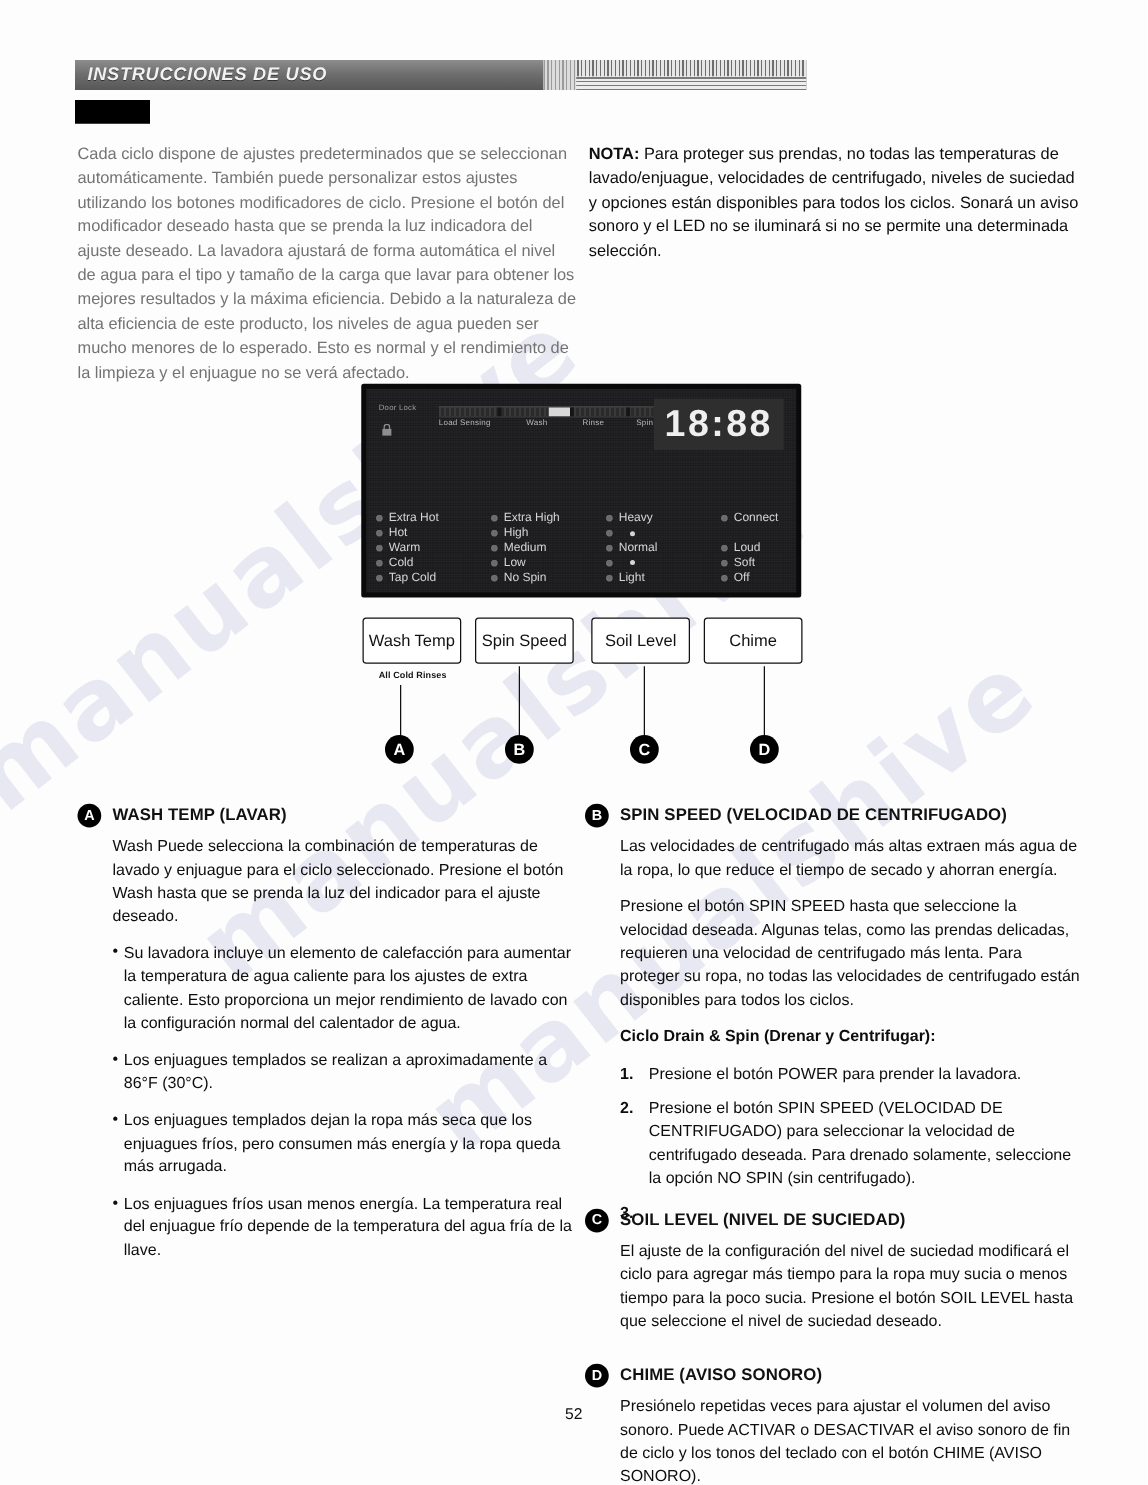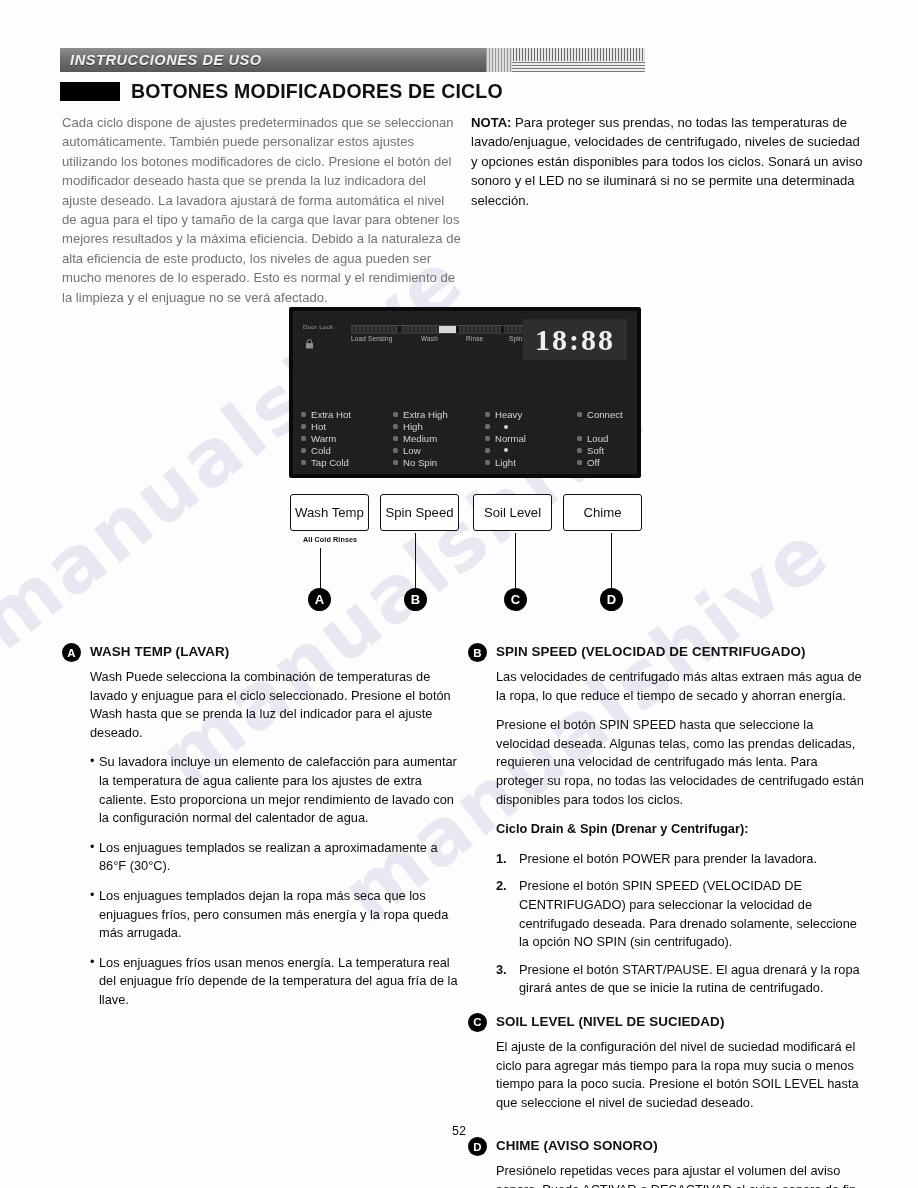--- a/index.html
+++ b/index.html
@@ -24,21 +24,21 @@
   
   .header-band {
     position: absolute;
     left: 60px;
     top: 48px;
     width: 585px;
     height: 24px;
     display: flex;
   }
   .header-tab {
-    width: 426px;
+    width: 375px;
     height: 24px;
     background: linear-gradient(180deg,#8d8d8d 0%, #6f6f6f 45%, #575757 100%);
     display: flex;
     align-items: center;
     padding-left: 10px;
     box-sizing: border-box;
   }
   .header-tab span {
     color: #f2f2f2;
     font-size: 14.5px;
@@ -196,21 +196,21 @@
     top: 8px;
     width: 104px;
     height: 41px;
     background: #2e2e2e;
     display: flex;
     align-items: center;
     justify-content: center;
   }
   .lcd span {
     color: #efefef;
-    font-family: Liberation Serif, serif;
+    font-family: Liberation Sans, sans-serif;
     font-size: 30px;
     font-weight: bold;
     letter-spacing: 2px;
     line-height: 30px;
   }
 
   .opt-grid {
     position: absolute;
     left: 8px;
     top: 58px;
@@ -424,21 +424,20 @@
 
   <div class="header-band">
     <div class="header-tab">
       <span>INSTRUCCIONES DE USO</span>
     </div>
     <div class="header-deco"></div>
   </div>
 
   <div class="title-row">
     <div class="title-swatch"></div>
-    <div class="title-text">BOTONES MODIFICADORES DE CICLO</div>
   </div>
 
   <div class="intro-left">Cada ciclo dispone de ajustes predeterminados que se seleccionan automáticamente. También puede personalizar estos ajustes utilizando los botones modificadores de ciclo. Presione el botón del modificador deseado hasta que se prenda la luz indicadora del ajuste deseado. La lavadora ajustará de forma automática el nivel de agua para el tipo y tamaño de la carga que lavar para obtener los mejores resultados y la máxima eficiencia. Debido a la naturaleza de alta eficiencia de este producto, los niveles de agua pueden ser mucho menores de lo esperado. Esto es normal y el rendimiento de la limpieza y el enjuague no se verá afectado.</div>
   <div class="intro-right">
     <b>NOTA:</b><span> Para proteger sus prendas, no todas las temperaturas de lavado/enjuague, velocidades de centrifugado, niveles de suciedad y opciones están disponibles para todos los ciclos. Sonará un aviso sonoro y el LED no se iluminará si no se permite una determinada selección.</span>
   </div>
 
   <div class="panel-wrap">
     <div class="panel">
       <div class="panel-noise"></div>
@@ -600,21 +599,21 @@
         <div class="sec-bub">B</div>
         <div class="sec-title">SPIN SPEED (VELOCIDAD DE CENTRIFUGADO)</div>
       </div>
       <div class="sec-body">
         <p>Las velocidades de centrifugado más altas extraen más agua de la ropa, lo que reduce el tiempo de secado y ahorran energía.</p>
         <p>Presione el botón SPIN SPEED hasta que seleccione la velocidad deseada. Algunas telas, como las prendas delicadas, requieren una velocidad de centrifugado más lenta. Para proteger su ropa, no todas las velocidades de centrifugado están disponibles para todos los ciclos.</p>
         <p class="sub-head">Ciclo Drain &amp; Spin (Drenar y Centrifugar):</p>
         <ol class="nlist">
           <li><span class="num">1.</span><span>Presione el botón POWER para prender la lavadora.</span></li>
           <li><span class="num">2.</span><span>Presione el botón SPIN SPEED (VELOCIDAD DE CENTRIFUGADO) para seleccionar la velocidad de centrifugado deseada. Para drenado solamente, seleccione la opción NO SPIN (sin centrifugado).</span></li>
-          <li><span class="num">3.</span><span>Presione el botón START/PAUSE. El agua drenará y la ropa girará antes de que se inicie la rutina de centrifugado.</span></li>
+          <li><span class="num">3.</span></li>
         </ol>
       </div>
     </div>
 
     <div class="sec">
       <div class="sec-head">
         <div class="sec-bub">C</div>
         <div class="sec-title">SOIL LEVEL (NIVEL DE SUCIEDAD)</div>
       </div>
       <div class="sec-body">

